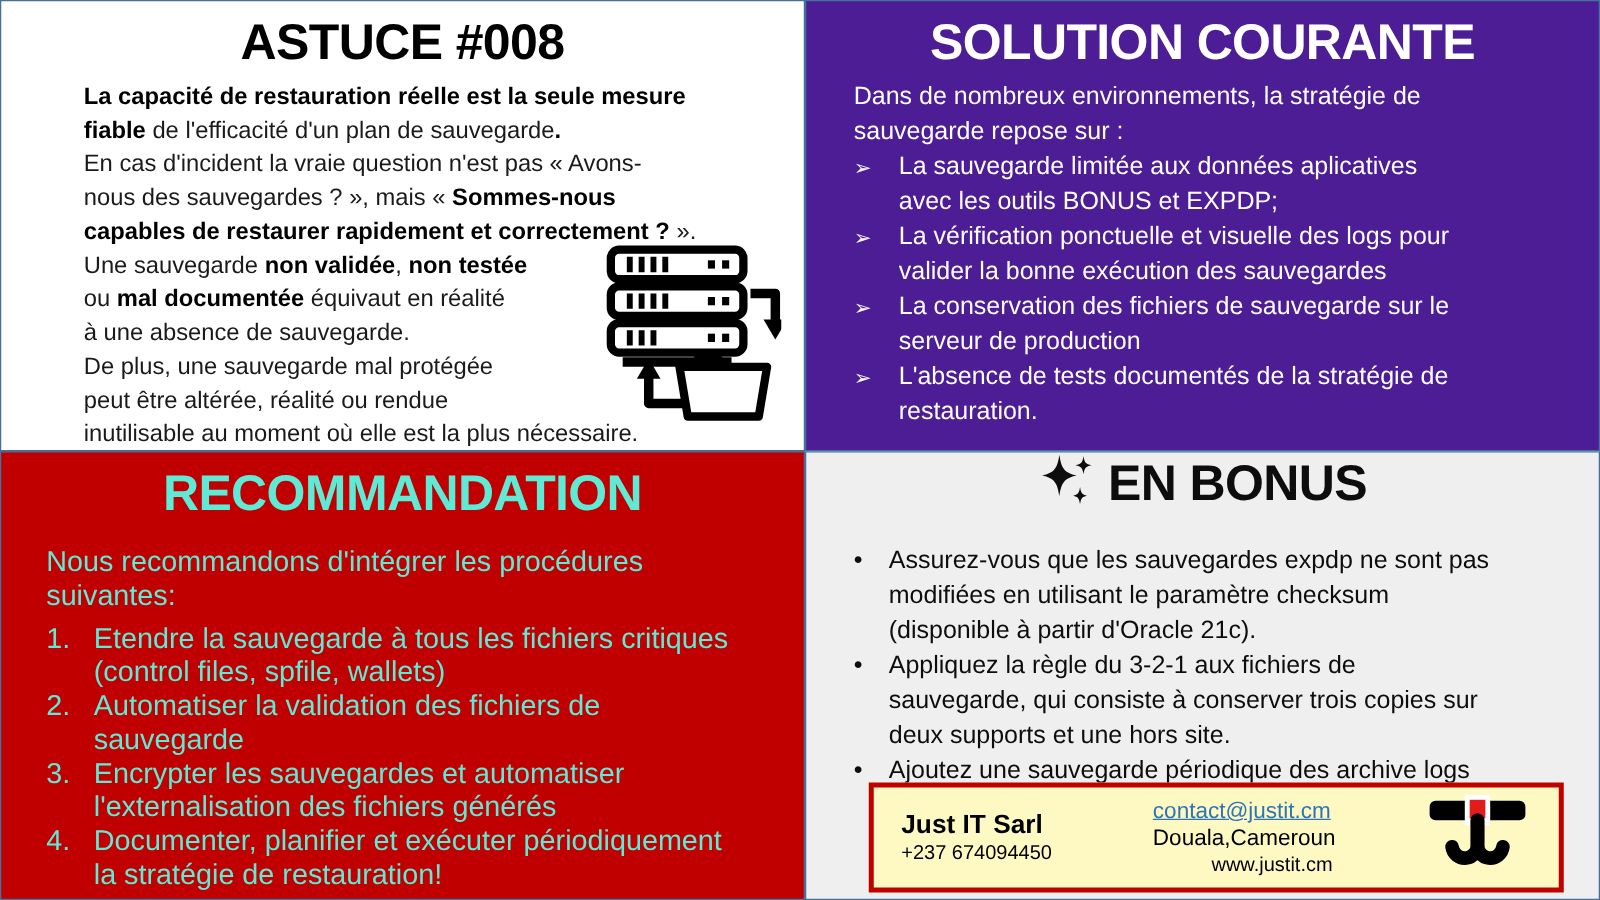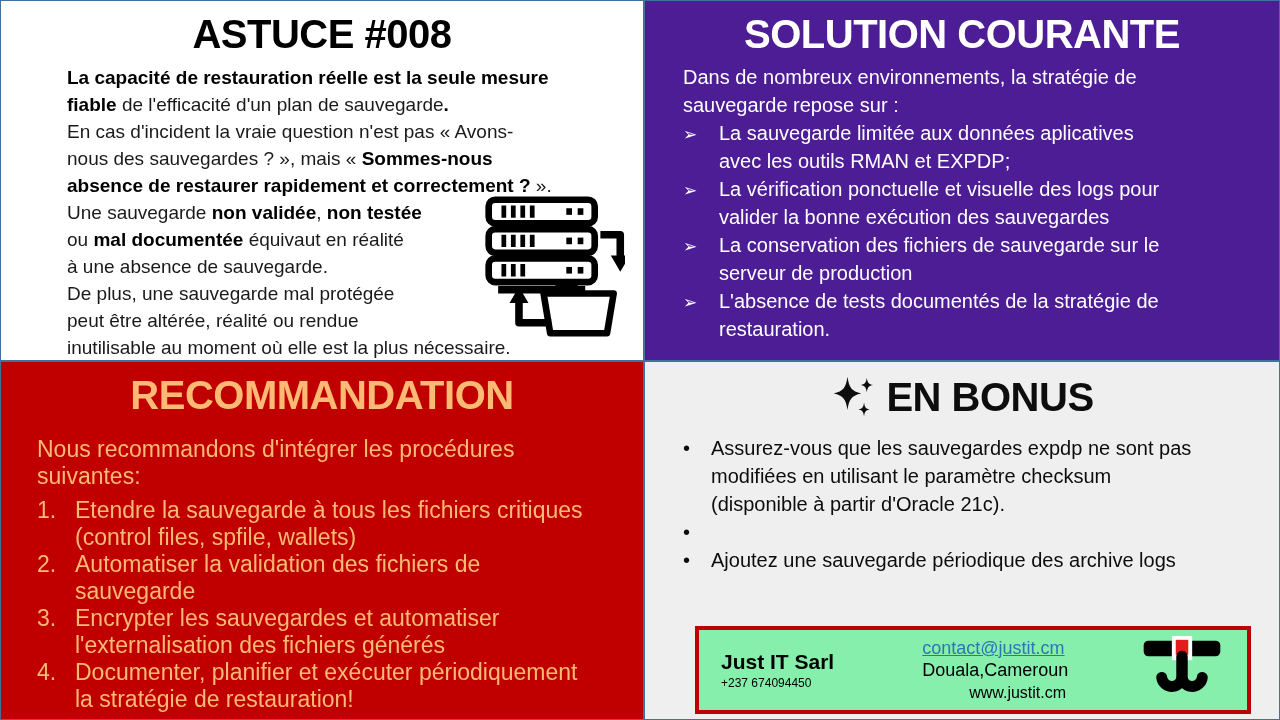--- a/index.html
+++ b/index.html
@@ -1,21 +1,21 @@
 <!DOCTYPE html>
 <html><head>
 <meta charset="utf-8">
 <style>
   * { margin:0; padding:0; box-sizing:border-box; }
   html,body { width:1280px; height:720px; background:#fff; font-family:"Liberation Sans","DejaVu Sans",sans-serif; }
   .slide { display:grid; grid-template-columns:644px 636px; grid-template-rows:361px 359px; width:1280px; height:720px; }
   .panel { position:relative; border:1.5px solid #41719c; overflow:hidden; }
   .panel-astuce { background:#ffffff; color:#000; }
   .panel-solution { background:#4c1d95; color:#fff; }
-  .panel-reco { background:#c00000; color:#fdba74; }
+  .panel-reco { background:#c00000; color:#5eead4; }
   .panel-bonus { background:#f0eff0; color:#0d0d0d; }
 
   .big-title { font-size:40px; font-weight:800; text-align:center; margin-top:11px; letter-spacing:-0.5px; }
 
   
   .astuce-body { position:absolute; left:30px; top:63px; font-size:19px; line-height:27px; color:#1a1a1a;margin-left:36px; }
   .astuce-body div { white-space:nowrap; }
   .astuce-body b { color:#000; }
   .backup-icon { position:absolute; right:18px; top:192px; }
 
@@ -25,50 +25,50 @@
   .brow { display:flex; align-items:flex-start; }
   .bmark { flex:none; width:36px; font-size:17px; padding-top:2px; }
   .bonus .bmark { width:32px; font-size:20px; padding-top:0; text-align:left; padding-left:4px; }
 
   
   .reco-body { position:absolute; left:36px; top:74px; right:16px; font-size:23px; line-height:27px; }
   .reco-list { margin-top:7px; }
   .nmark { flex:none; width:38px; }
 
   
-  .bonus-title-wrap { display:flex; justify-content:center; gap:10px; margin-top:13px; }
+  .bonus-title-wrap { display:flex; justify-content:center; align-items:center; gap:10px; }
   .bonus-title { font-size:40px; font-weight:800; letter-spacing:-0.5px; }
   .bonus-body { position:absolute; left:34px; top:72px; right:14px; font-size:20px; line-height:28px; }
 
   
-  .card { position:absolute; left:50px; top:264px; width:556px; height:88px; background:#86efac;
+  .card { position:absolute; left:50px; top:264px; width:556px; height:88px; background:#fef9c3;
           border:4px solid #c00000; display:flex; align-items:center; padding:4px 10px 4px 22px; color:#000; }
   .card-col1 { width:182px; }
   .company { font-weight:700; font-size:21px; }
-  .phone { font-size:12px; margin-top:2px; }
+  .phone { font-size:16px; margin-top:2px; }
   .card-col2 { width:252px; text-align:center; }
   .card-col2 .email-row { text-align:left; padding-left:26px; }
   .email { color:#2e75b6; text-decoration:underline; font-size:18px; }
   .address { font-size:18px; text-align:left; padding-left:26px; margin-top:1px; }
   .website { font-size:16px; margin-top:3px; }
   .logo-wrap { margin-left:auto; padding-right:12px; }
 </style>
 </head>
 <body>
 
 <div class="slide">
 
   <div class="panel panel-astuce">
     <div class="big-title">ASTUCE #008</div>
     <div class="astuce-body">
         <div><b>La capacité de restauration réelle est la seule mesure</b></div>
         <div><b>fiable</b><span> de l'efficacité d'un plan de sauvegarde</span><b>.</b></div>
         <div><span>En cas d'incident la vraie question n'est pas « Avons-</span></div>
         <div><span>nous des sauvegardes ? », mais « </span><b>Sommes-nous</b></div>
-        <div><b>absence de restaurer rapidement et correctement ?</b><span> ».</span></div>
+        <div><b>capables de restaurer rapidement et correctement ?</b><span> ».</span></div>
         <div><span>Une sauvegarde </span><b>non validée</b><span>, </span><b>non testée</b></div>
         <div><span>ou </span><b>mal documentée</b><span> équivaut en réalité</span></div>
         <div><span>à une absence de sauvegarde.</span></div>
         <div><span>De plus, une sauvegarde mal protégée</span></div>
         <div><span>peut être altérée, réalité ou rendue</span></div>
         <div><span>inutilisable au moment où elle est la plus nécessaire.</span></div>
       </div>
     <div class="backup-icon">
       <svg width="142" height="146" viewBox="0 0 150 150">
         <g fill="none" stroke="#000" stroke-width="7" stroke-linejoin="round">
@@ -105,21 +105,21 @@
   </div>
 
   <div class="panel panel-solution">
     <div class="big-title">SOLUTION COURANTE</div>
     <div class="solution-body">
       <div class="pre">Dans de nombreux environnements, la stratégie de
 sauvegarde repose sur :</div>
       <div class="brow">
         <span class="bmark">➢</span>
         <span class="pre">La sauvegarde limitée aux données aplicatives
-avec les outils RMAN et EXPDP;</span>
+avec les outils BONUS et EXPDP;</span>
       </div>
       <div class="brow">
         <span class="bmark">➢</span>
         <span class="pre">La vérification ponctuelle et visuelle des logs pour
 valider la bonne exécution des sauvegardes</span>
       </div>
       <div class="brow">
         <span class="bmark">➢</span>
         <span class="pre">La conservation des fichiers de sauvegarde sur le
 serveur de production</span>
@@ -177,20 +177,23 @@
     </div>
     <div class="bonus-body">
       <div class="brow">
         <span class="bmark">•</span>
         <span class="pre">Assurez-vous que les sauvegardes expdp ne sont pas
 modifiées en utilisant le paramètre checksum
 (disponible à partir d'Oracle 21c).</span>
       </div>
       <div class="brow">
         <span class="bmark">•</span>
+        <span class="pre">Appliquez la règle du 3-2-1 aux fichiers de
+sauvegarde, qui consiste à conserver trois copies sur
+deux supports et une hors site.</span>
       </div>
       <div class="brow">
         <span class="bmark">•</span>
         <span class="pre">Ajoutez une sauvegarde périodique des archive logs</span>
       </div>
     </div>
 
     <div class="card">
       <div class="card-col1">
         <div class="company">Just IT Sarl</div>

